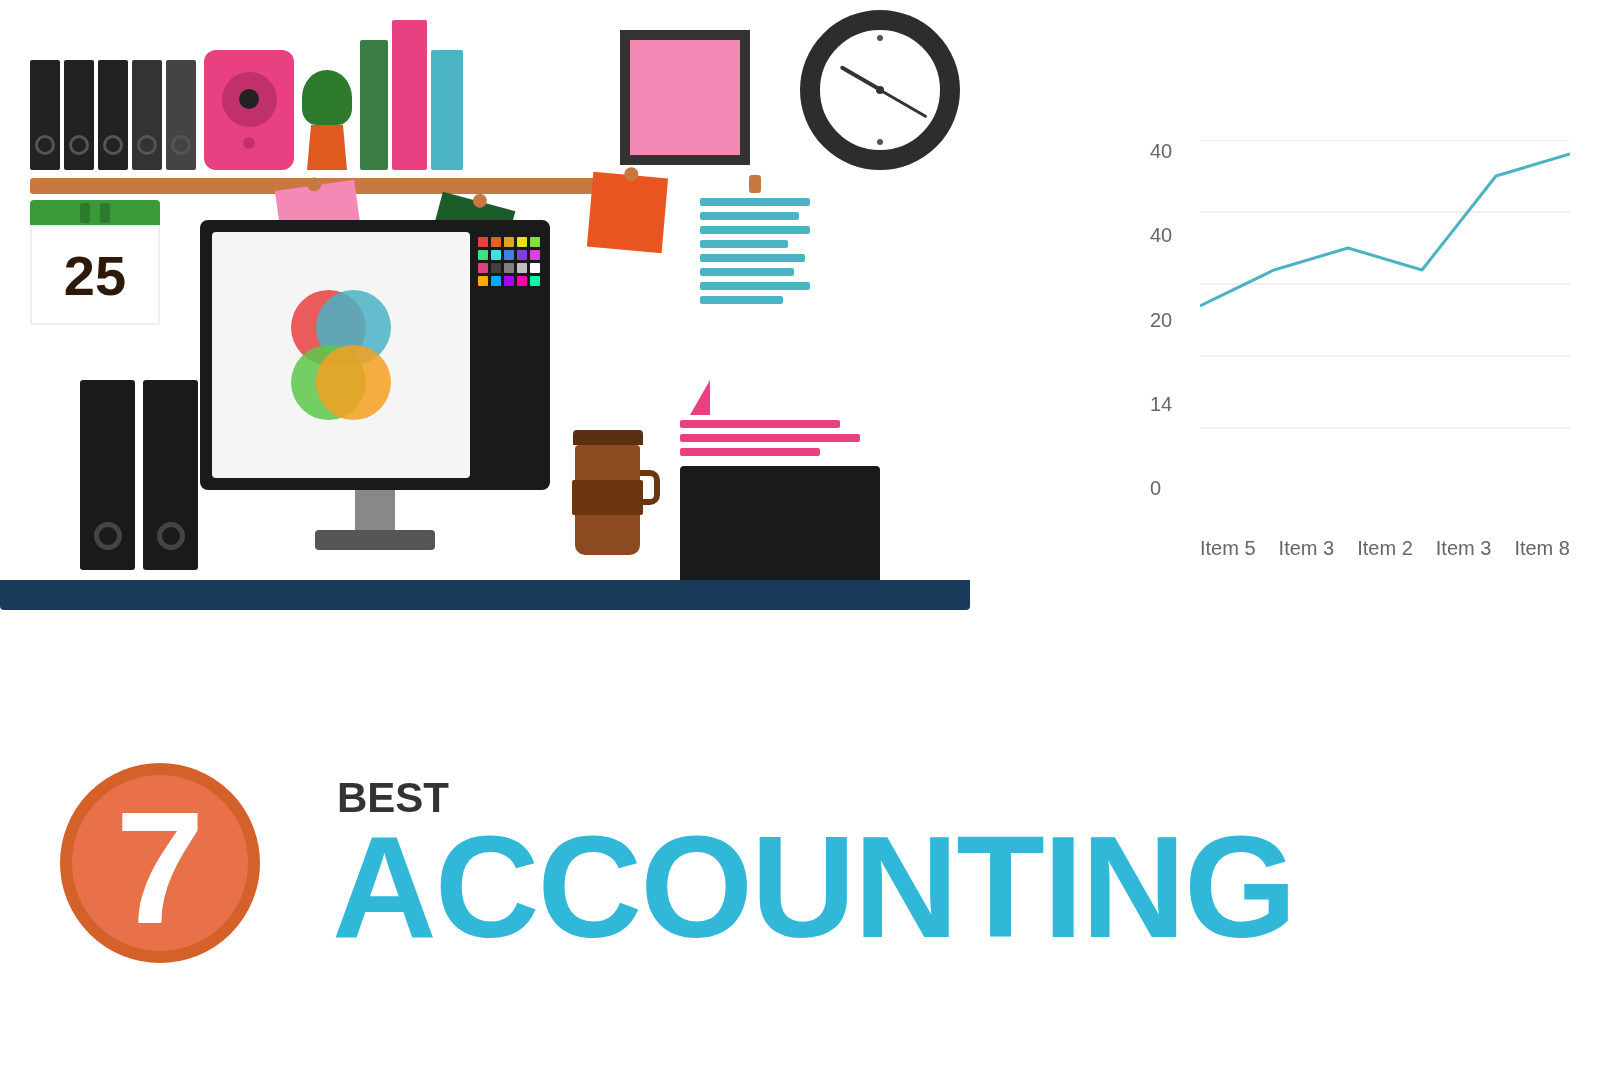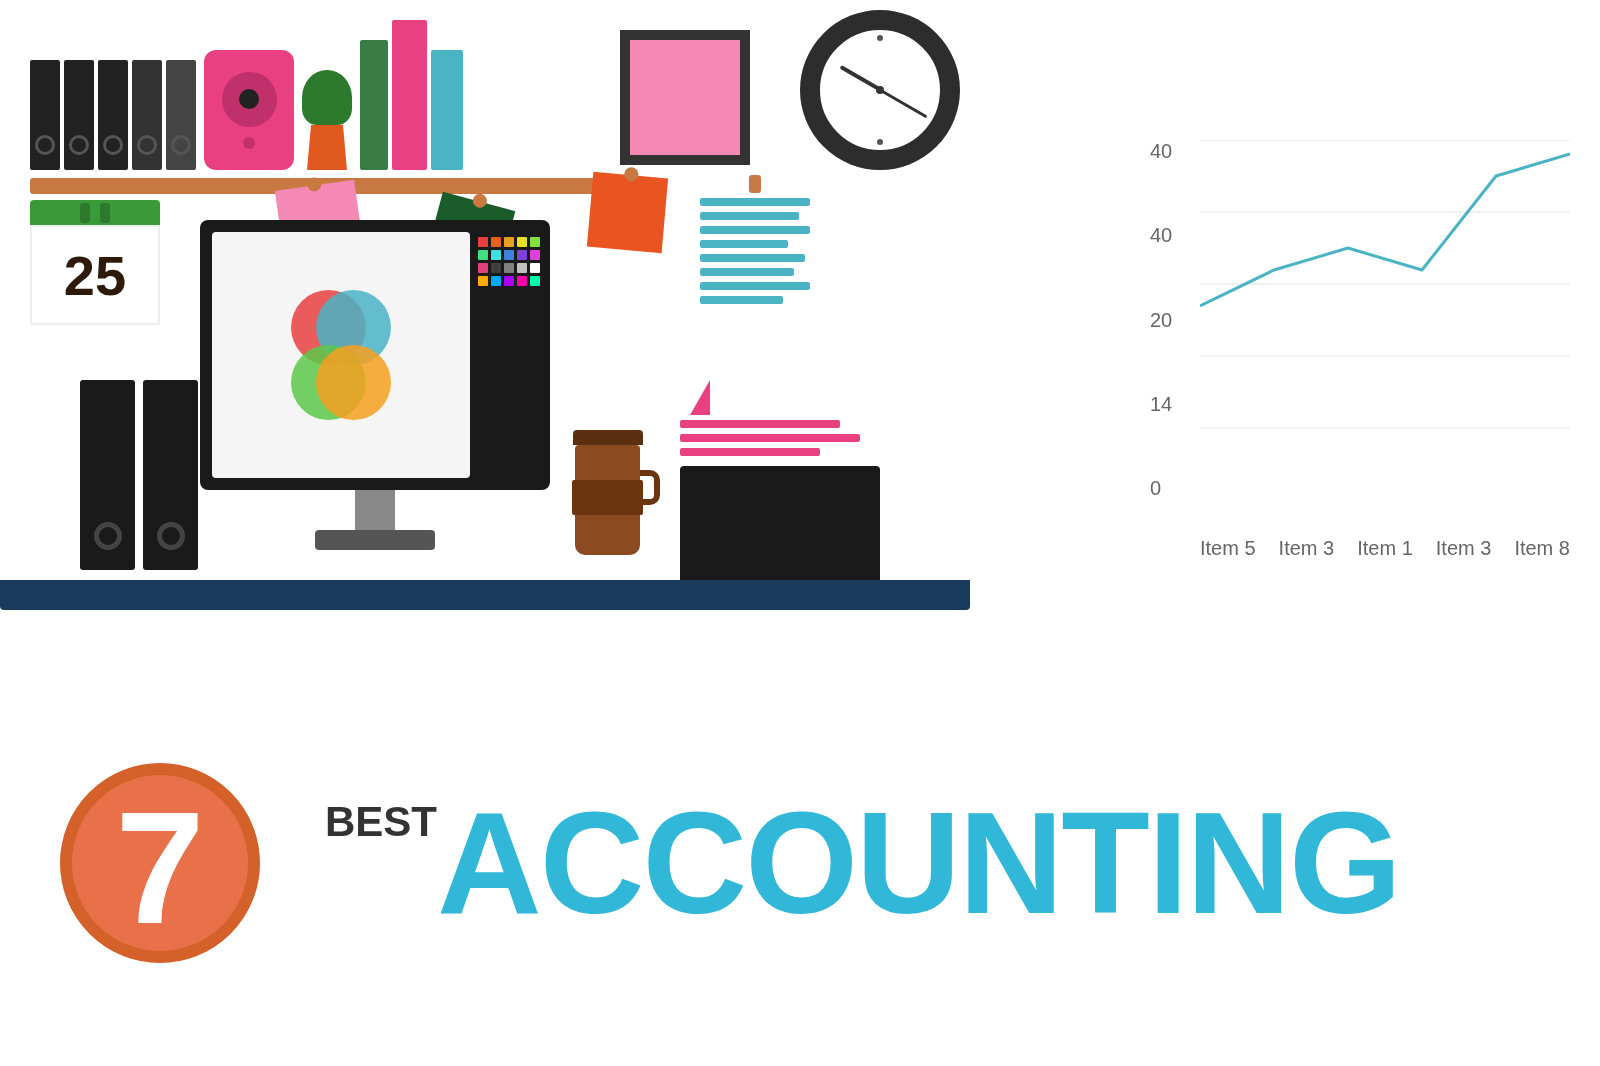--- a/index.html
+++ b/index.html
@@ -632,22 +632,23 @@
       font-weight: 900;
       color: #ffffff;
       font-family: Arial Black, Arial, sans-serif;
       line-height: 1;
       margin-top: 10px;
     }
 
     
     .text-area {
       display: flex;
-      flex-direction: row;
+      flex-direction: column;
       gap: 0;
+      margin-left: 12px;
     }
     .best-label {
       font-size: 42px;
       font-weight: bold;
       color: #333333;
       font-family: Arial, sans-serif;
       margin-left: 5px;
     }
     .accounting-text {
       font-size: 145px;
@@ -853,21 +854,21 @@
         <line x1="0" y1="144" x2="370" y2="144" stroke="#e0e0e0" stroke-width="1"></line>
         <line x1="0" y1="216" x2="370" y2="216" stroke="#e0e0e0" stroke-width="1"></line>
         <line x1="0" y1="288" x2="370" y2="288" stroke="#e0e0e0" stroke-width="1"></line>
 
         <polyline points="0,166 74,130 148,108 222,130 296,36 370,14" fill="none" stroke="#4ab3c4" stroke-width="3" stroke-linejoin="round"></polyline>
       </svg>
     </div>
     <div class="chart-x-labels">
       <span class="chart-x-label">Item 5</span>
       <span class="chart-x-label">Item 3</span>
-      <span class="chart-x-label">Item 1</span>
+      <span class="chart-x-label">Item 2</span>
       <span class="chart-x-label">Item 3</span>
       <span class="chart-x-label">Item 8</span>
     </div>
   </div>
 
 </div>
 
 <div class="bottom-section">
   <div class="number-badge">
     <span class="number-seven">7</span>

